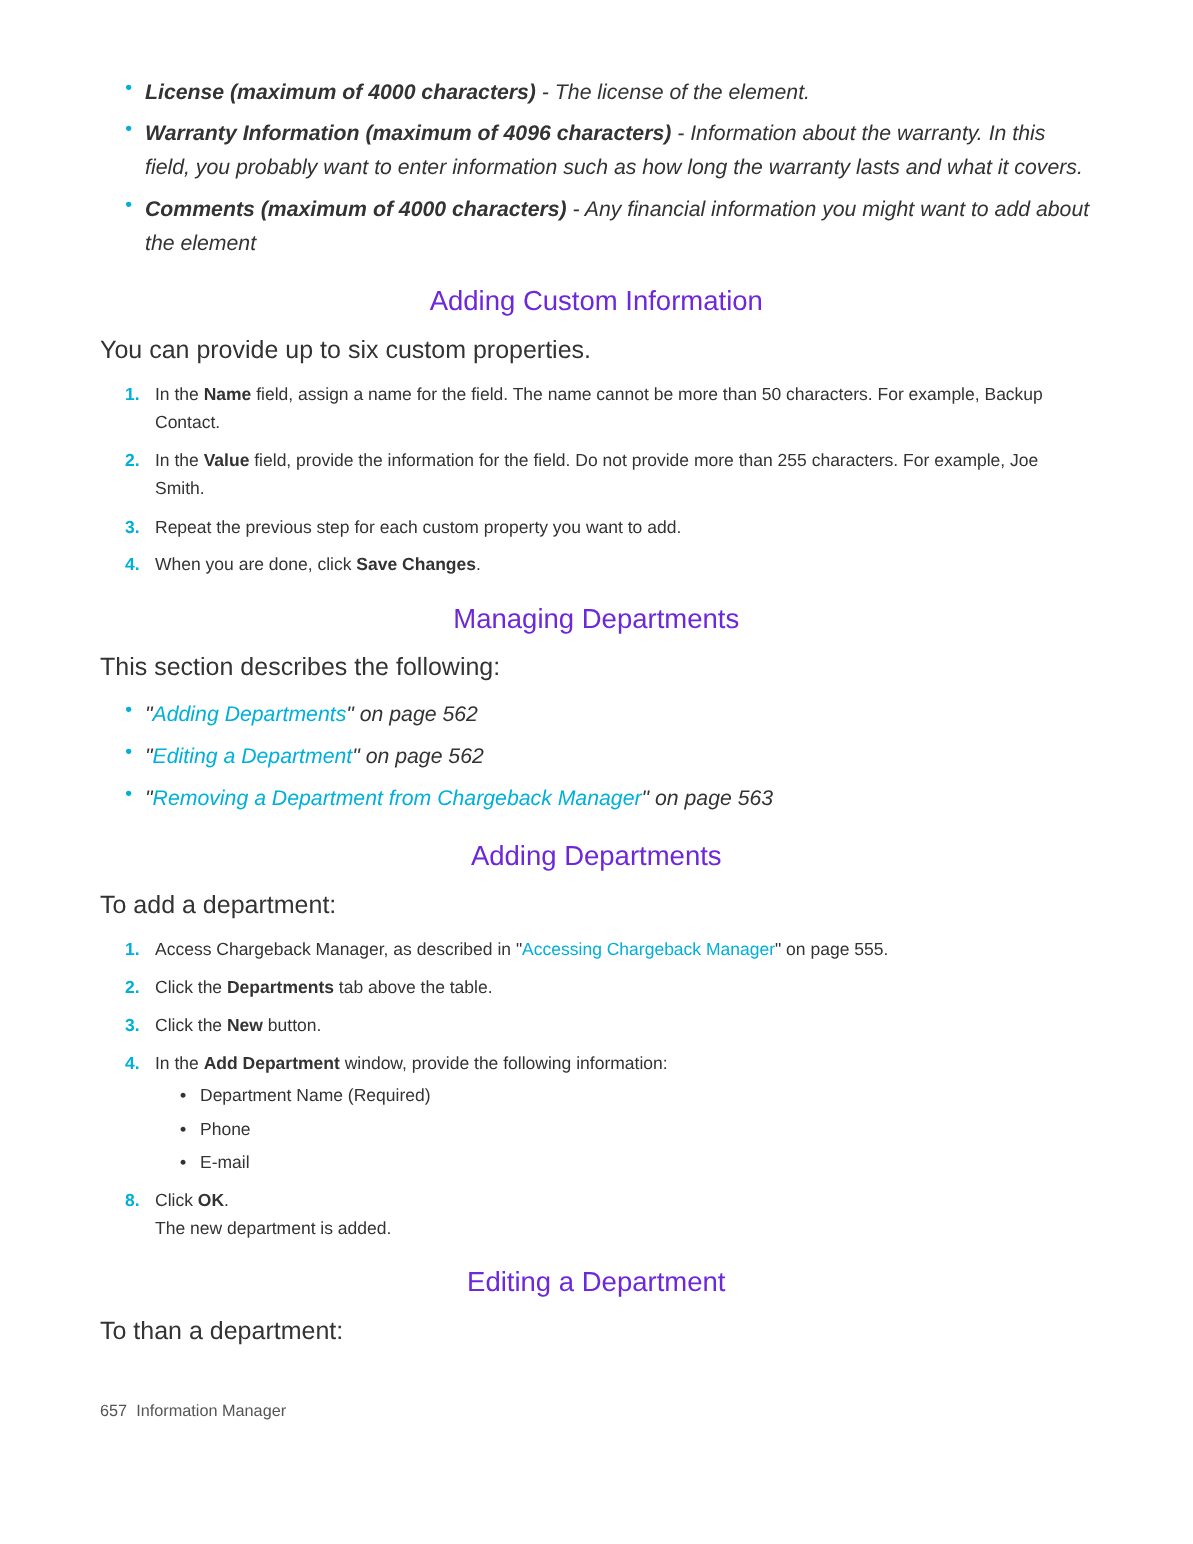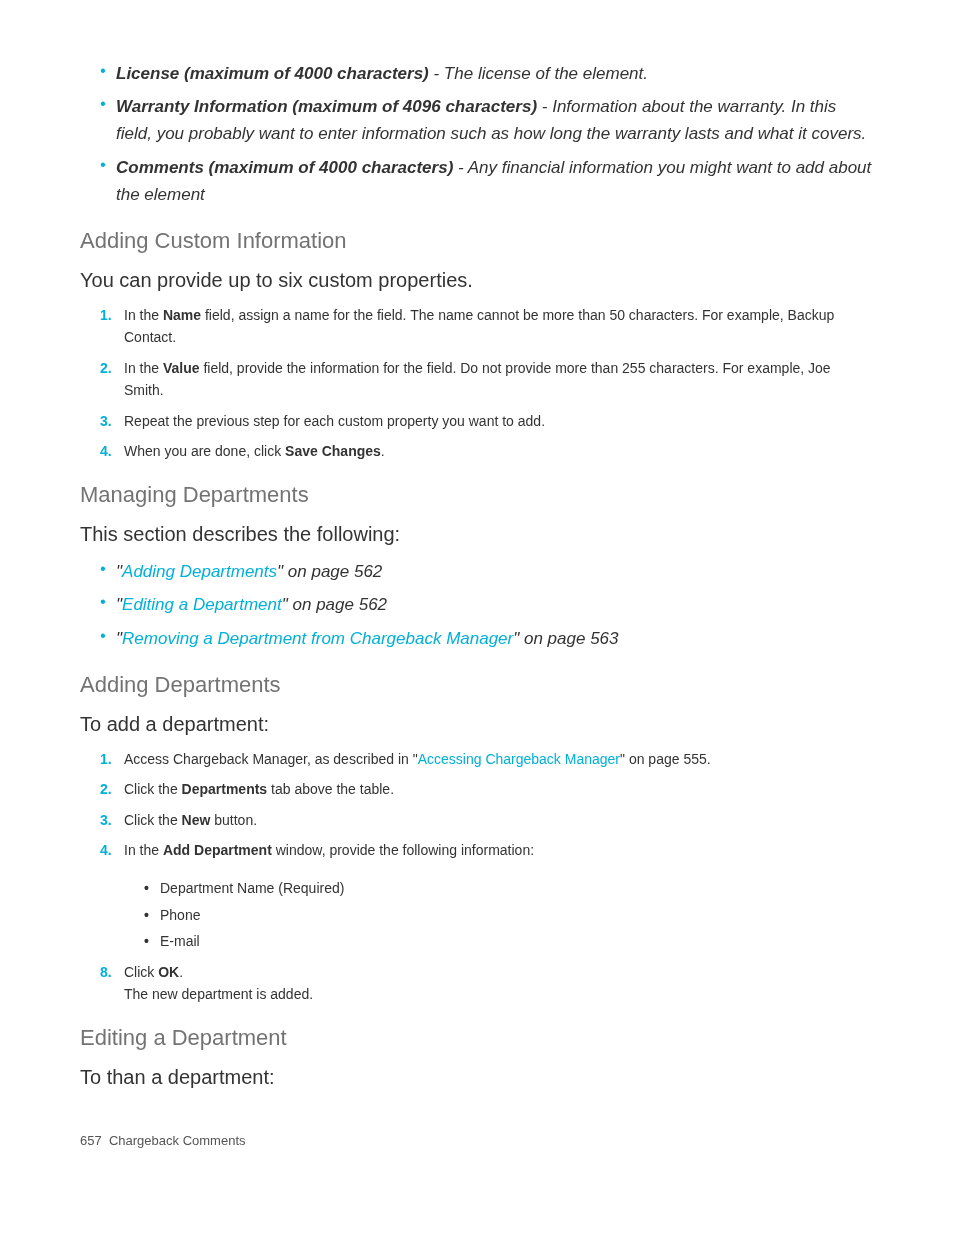--- a/index.html
+++ b/index.html
@@ -17,24 +17,25 @@
       min-height: 1235px;
     }
 
     .page-container {
       padding: 60px 80px 60px 80px;
       max-width: 954px;
     }
 
     .section-heading {
       font-size: 22px;
-      color: #737373;
+      color: #6d28d9;
       font-weight: 400;
       margin-bottom: 10px;
       margin-top: 20px;
+      text-align: center;
     }
 
     .body-text {
       font-size: 20px;
       color: #333333;
       line-height: 1.6;
       margin-bottom: 8px;
     }
 
     .bullet-list {
@@ -83,21 +84,21 @@
       content: counter(item) ".";
       color: #00b0d8;
       font-weight: bold;
       position: absolute;
       left: 0;
     }
 
     .sub-bullet-list {
       list-style: none;
       margin-left: 20px;
-      margin-top: 16px;
+      margin-top: 4px;
     }
 
     .sub-bullet-list li {
       position: relative;
       padding-left: 16px;
       margin-bottom: 4px;
       line-height: 1.6;
       font-size: 14px;
       color: #333333;
     }
@@ -209,16 +210,16 @@
       </li>
     </ol>
   </div>
 
   <div class="section-block">
     <h2 class="section-heading">Editing a Department</h2>
     <p class="body-text">To than a department:</p>
   </div>
 
   <div class="page-footer">
-    <span>657</span>&nbsp;&nbsp;<span>Chargeback Comments</span>
+    <span>657</span>&nbsp;&nbsp;<span>Information Manager</span>
   </div>
 
 </div>
 
 </body></html>

